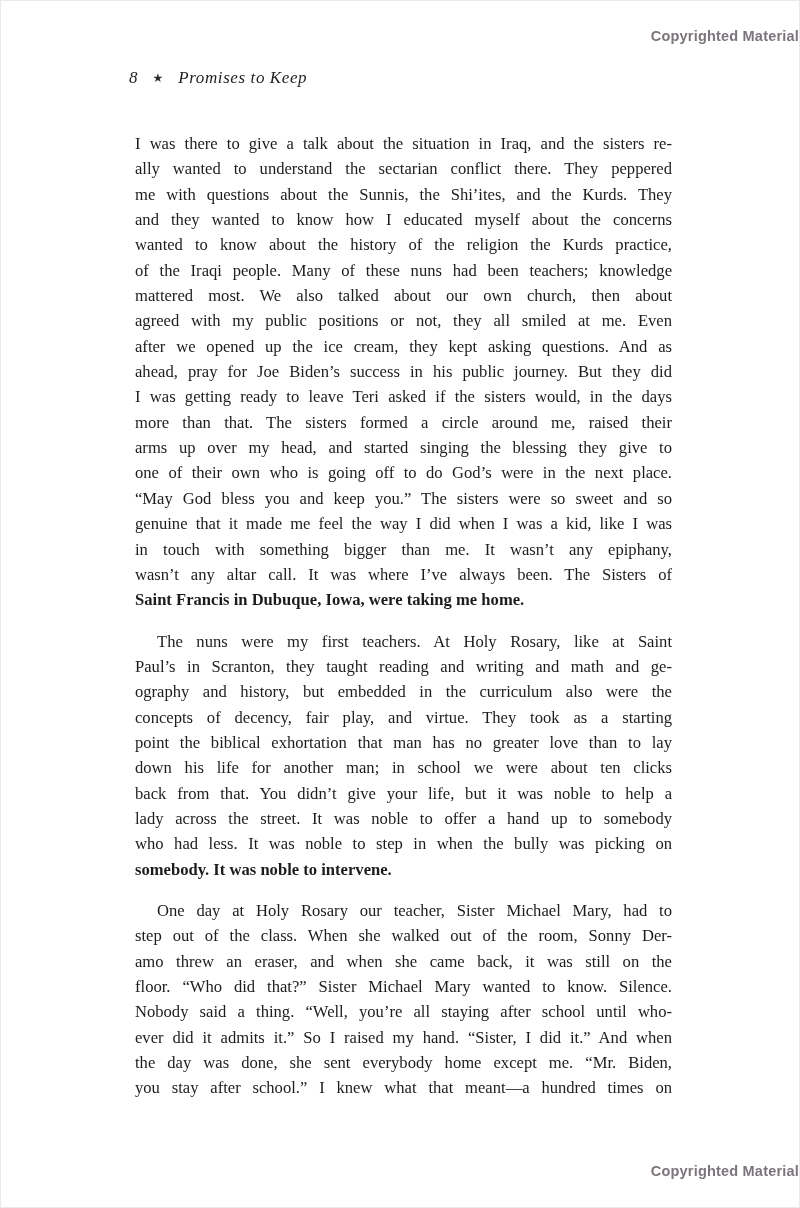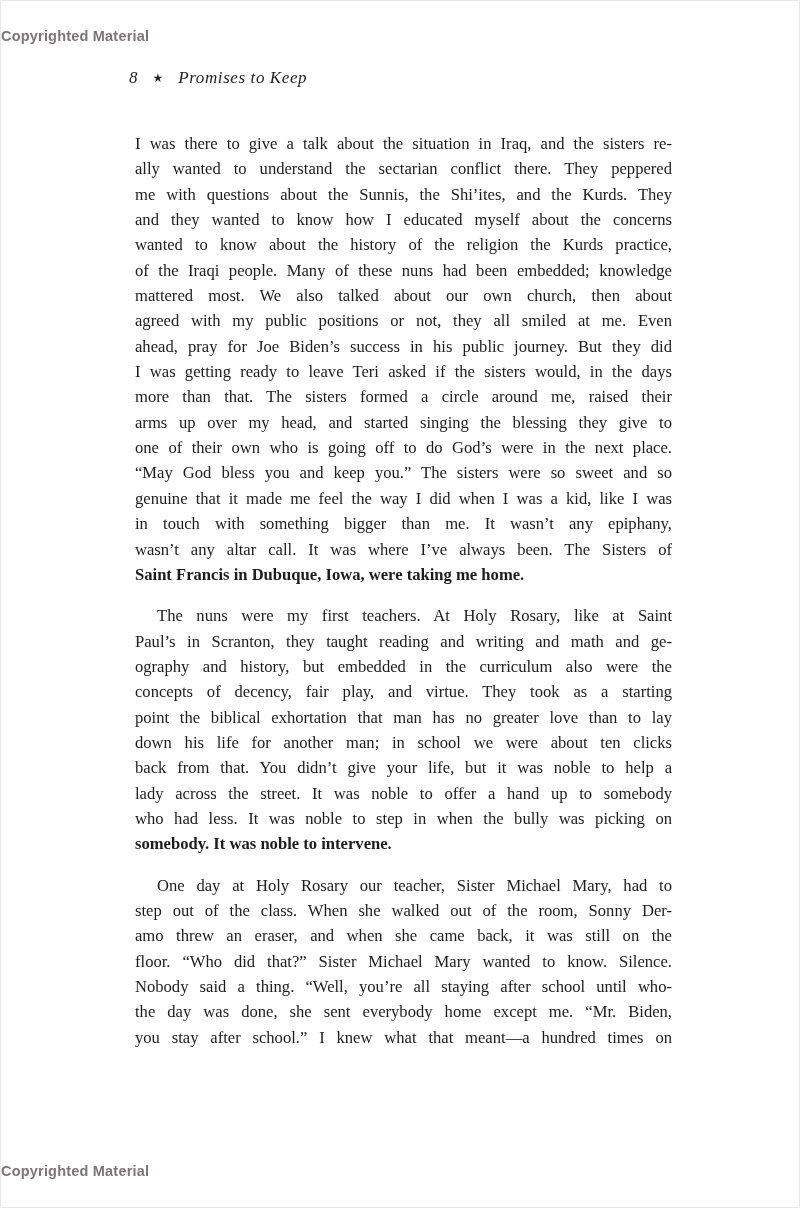--- a/index.html
+++ b/index.html
@@ -9,21 +9,21 @@
     height: 1208px;
     background: #ffffff;
     box-sizing: border-box;
     border: 1px solid #e9e9e9;
     font-family: "Liberation Serif", serif;
     overflow: hidden;
   }
   .copyright-notice {
     position: absolute;
     left: 0; right: 0;
-    text-align: left;
+    text-align: right;
     font-family: "Liberation Sans", sans-serif;
     font-weight: 700;
     font-size: 14.5px;
     letter-spacing: 0.2px;
     color: #7d747b;
   }
   .copyright-top { top: 27px; }
   .copyright-bottom { top: 1162px; }
   .running-head {
     position: absolute;
@@ -75,23 +75,24 @@
     <span class="page-number">8</span><span class="star">★</span><span class="head-title">Promises to Keep</span>
   </div>
 
   <div class="body-text">
       <div class="paragraph">
         <div class="line">I was there to give a talk about the situation in Iraq, and the sisters re-</div>
         <div class="line">ally wanted to understand the sectarian conflict there. They peppered</div>
         <div class="line">me with questions about the Sunnis, the Shi’ites, and the Kurds. They</div>
         <div class="line">and they wanted to know how I educated myself about the concerns</div>
         <div class="line">wanted to know about the history of the religion the Kurds practice,</div>
-        <div class="line">of the Iraqi people. Many of these nuns had been embedded; knowledge</div>
+        <div class="line">of the Iraqi people. Many of these nuns had been teachers; knowledge</div>
         <div class="line">mattered most. We also talked about our own church, then about</div>
         <div class="line">agreed with my public positions or not, they all smiled at me. Even</div>
+        <div class="line">after we opened up the ice cream, they kept asking questions. And as</div>
         <div class="line">ahead, pray for Joe Biden’s success in his public journey. But they did</div>
         <div class="line">I was getting ready to leave Teri asked if the sisters would, in the days</div>
         <div class="line">more than that. The sisters formed a circle around me, raised their</div>
         <div class="line">arms up over my head, and started singing the blessing they give to</div>
         <div class="line">one of their own who is going off to do God’s were in the next place.</div>
         <div class="line">“May God bless you and keep you.” The sisters were so sweet and so</div>
         <div class="line">genuine that it made me feel the way I did when I was a kid, like I was</div>
         <div class="line">in touch with something bigger than me. It wasn’t any epiphany,</div>
         <div class="line">wasn’t any altar call. It was where I’ve always been. The Sisters of</div>
         <div class="line lastline">Saint Francis in Dubuque, Iowa, were taking me home.</div>
@@ -107,20 +108,21 @@
         <div class="line">lady across the street. It was noble to offer a hand up to somebody</div>
         <div class="line">who had less. It was noble to step in when the bully was picking on</div>
         <div class="line lastline">somebody. It was noble to intervene.</div>
       </div>
       <div class="paragraph">
         <div class="line indent">One day at Holy Rosary our teacher, Sister Michael Mary, had to</div>
         <div class="line">step out of the class. When she walked out of the room, Sonny Der-</div>
         <div class="line">amo threw an eraser, and when she came back, it was still on the</div>
         <div class="line">floor. “Who did that?” Sister Michael Mary wanted to know. Silence.</div>
         <div class="line">Nobody said a thing. “Well, you’re all staying after school until who-</div>
+        <div class="line">ever did it admits it.” So I raised my hand. “Sister, I did it.” And when</div>
         <div class="line">the day was done, she sent everybody home except me. “Mr. Biden,</div>
         <div class="line">you stay after school.” I knew what that meant—a hundred times on</div>
       </div>
     </div>
 
   <div class="copyright-notice copyright-bottom">Copyrighted Material</div>
 
 </div>
 
 </body></html>

